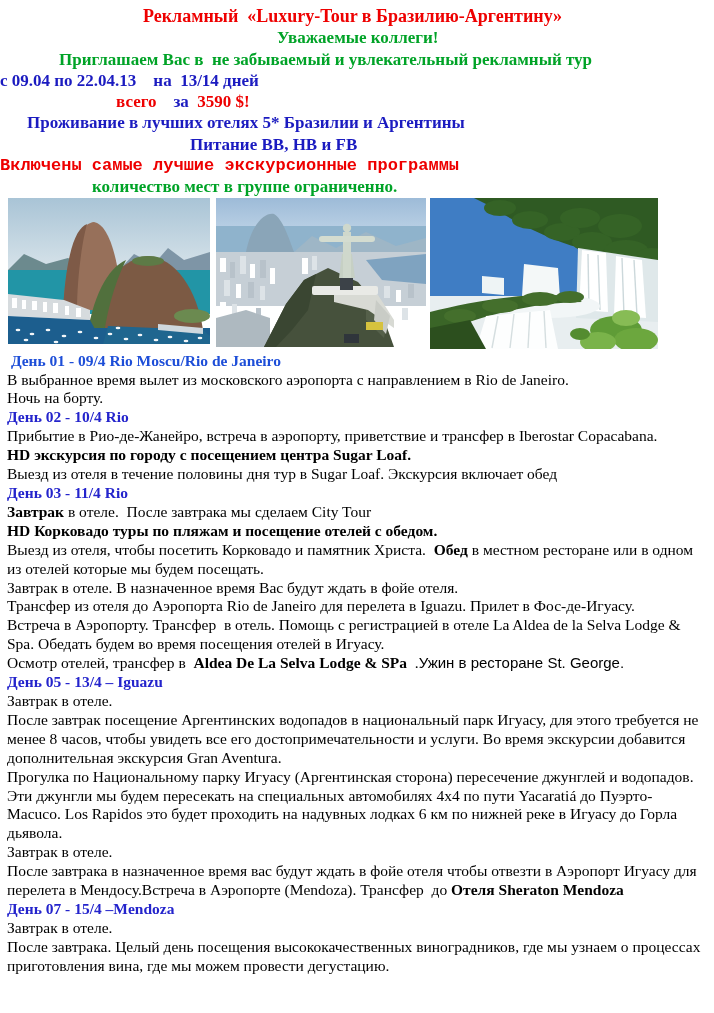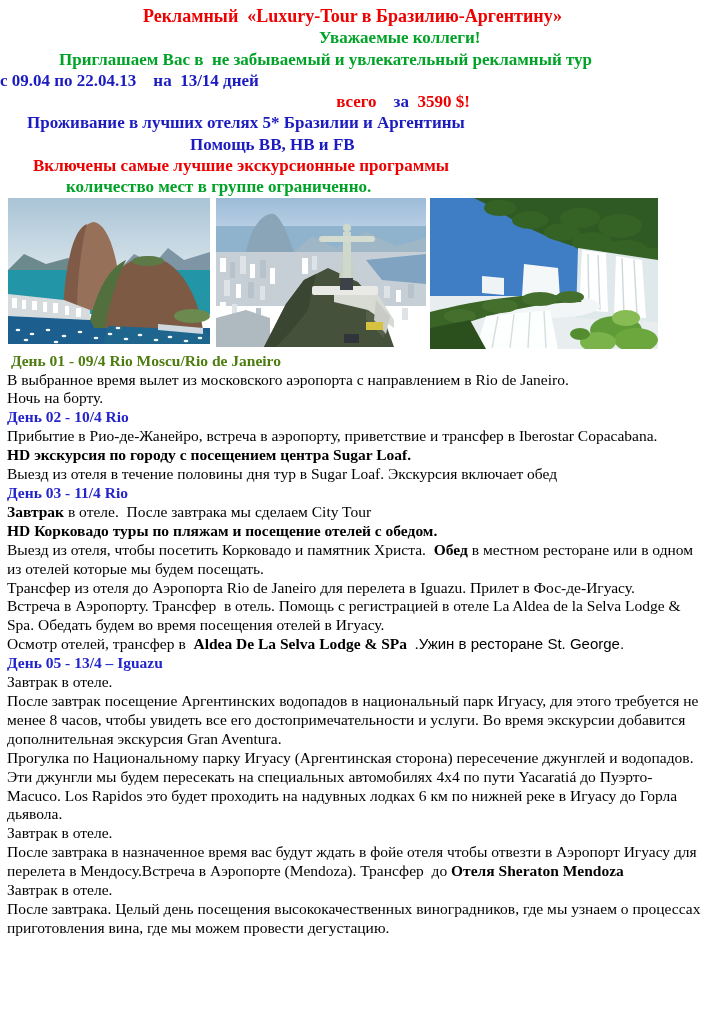--- a/index.html
+++ b/index.html
@@ -25,28 +25,28 @@
   .b { font-weight:bold; }
   .sans { font-family:"Liberation Sans","DejaVu Sans",sans-serif; font-size:15px; }
 </style>
 </head>
 <body>
 
 <div class="page">
 
   <div class="header-block" id="header-block">
       <div class="hline title" style="padding-left: 143px;"><span style="color: rgb(238, 0, 0);">Рекламный  «Luxury-Tour в Бразилию-Аргентину»</span></div>
-      <div class="hline" style="padding-left: 277px;"><span style="color: rgb(0, 163, 39); margin-left: 42px;">Уважаемые коллеги!</span></div>
+      <div class="hline" style="padding-left: 277px;"><span style="color: rgb(0, 163, 39);">Уважаемые коллеги!</span></div>
       <div class="hline" style="padding-left: 59px;"><span style="color: rgb(0, 163, 39);">Приглашаем Вас в  не забываемый и увлекательный рекламный тур</span></div>
       <div class="hline" style=""><span style="color: rgb(27, 27, 192);">с 09.04 по 22.04.13    на  13/14 дней</span></div>
-      <div class="hline" style="padding-left: 92px; text-align: center;"><span style="color: rgb(238, 0, 0);">всего    </span><span style="color: rgb(27, 27, 192);">за</span><span style="color: rgb(238, 0, 0);">  3590 $!</span></div>
+      <div class="hline" style="padding-left: 116px;"><span style="color: rgb(238, 0, 0);">всего    </span><span style="color: rgb(27, 27, 192);">за</span><span style="color: rgb(238, 0, 0);">  3590 $!</span></div>
       <div class="hline" style="padding-left: 27px;"><span style="color: rgb(27, 27, 192);">Проживание в лучших отелях 5* Бразилии и Аргентины</span></div>
-      <div class="hline" style="padding-left: 190px;"><span style="color: rgb(27, 27, 192);">Помощь BB, HB и FB</span></div>
-      <div class="hline" style="padding-left: 33px;"><span style="color: rgb(238, 0, 0);">Включены самые лучшие экскурсионные программы</span></div>
-      <div class="hline" style="padding-left: 66px;"><span style="color: rgb(0, 163, 39);">количество мест в группе ограниченно.</span></div>
+      <div class="hline" style="padding-left: 190px;"><span style="color: rgb(27, 27, 192);">Питание BB, HB и FB</span></div>
+      <div class="hline" style=" font-family: Liberation Mono, monospace;"><span style="color: rgb(238, 0, 0);">Включены самые лучшие экскурсионные программы</span></div>
+      <div class="hline" style="padding-left: 92px;"><span style="color: rgb(0, 163, 39);">количество мест в группе ограниченно.</span></div>
     </div>
 
   <div class="photos">
 
     <svg class="photo" width="202" height="146" viewBox="0 0 202 146">
       <defs>
         <linearGradient id="sky1" x1="0" y1="0" x2="0" y2="1">
           <stop offset="0" stop-color="#a9c4d6"></stop>
             <stop offset="1" stop-color="#dde7ec"></stop>
         </linearGradient>
@@ -193,37 +193,39 @@
         <ellipse cx="206" cy="142" rx="22" ry="12" fill="#6ca73e"></ellipse>
         <ellipse cx="168" cy="144" rx="18" ry="10" fill="#7ab34a"></ellipse>
         <ellipse cx="196" cy="120" rx="14" ry="8" fill="#87bc55"></ellipse>
         <ellipse cx="150" cy="136" rx="10" ry="6" fill="#548c30"></ellipse>
       </g>
     </svg>
 
   </div>
 
   <div class="itinerary" id="itinerary">
-      <div class="day-title" style="color: #4d7c0f;"> День 01 - 09/4 Rio Moscu/Rio de Janeiro</div>
+      <div class="day-title" style="color: #1d4ed8;"> День 01 - 09/4 Rio Moscu/Rio de Janeiro</div>
       <div class="para"><span>В выбранное время вылет из московского аэропорта с направлением в Rio de Janeiro.</span></div>
       <div class="para"><span>Ночь на борту.</span></div>
       <div class="day-title" style="color: rgb(36, 36, 204);">День 02 - 10/4 Rio</div>
       <div class="para"><span>Прибытие в Рио-де-Жанейро, встреча в аэропорту, приветствие и трансфер в Iberostar Copacabana.</span></div>
       <div class="para"><span class="b">HD экскурсия по городу с посещением центра Sugar Loaf.</span></div>
       <div class="para"><span>Выезд из отеля в течение половины дня тур в Sugar Loaf. Экскурсия включает обед</span></div>
       <div class="day-title" style="color: rgb(36, 36, 204);">День 03 - 11/4 Rio</div>
       <div class="para"><span class="b">Завтрак</span><span> в отеле.  После завтрака мы сделаем City Tour</span></div>
       <div class="para"><span class="b">HD Корковадо туры по пляжам и посещение отелей с обедом.</span></div>
       <div class="para"><span>Выезд из отеля, чтобы посетить Корковадо и памятник Христа.  </span><span class="b">Обед</span><span> в местном ресторане или в одном из отелей которые мы будем посещать.</span></div>
+      <div class="para"><span>Завтрак в отеле. В назначенное время Вас будут ждать в фойе отеля.</span></div>
       <div class="para"><span>Трансфер из отеля до Аэропорта Rio de Janeiro для перелета в Iguazu. Прилет в Фос-де-Игуасу.</span></div>
       <div class="para"><span>Встреча в Аэропорту. Трансфер  в отель. Помощь с регистрацией в отеле La Aldea de la Selva Lodge &amp; Spa. Обедать будем во время посещения отелей в Игуасу.</span></div>
       <div class="para"><span>Осмотр отелей, трансфер в  </span><span class="b">Aldea De La Selva Lodge &amp; SPa</span><span>  .</span><span class="sans">Ужин в ресторане St. George.</span></div>
       <div class="day-title" style="color: rgb(36, 36, 204);">День 05 - 13/4 – Iguazu</div>
       <div class="para"><span>Завтрак в отеле.</span></div>
       <div class="para"><span>После завтрак посещение Аргентинских водопадов в национальный парк Игуасу, для этого требуется не менее 8 часов, чтобы увидеть все его достопримечательности и услуги. Во время экскурсии добавится дополнительная экскурсия Gran Aventura.</span></div>
       <div class="para"><span>Прогулка по Национальному парку Игуасу (Аргентинская сторона) пересечение джунглей и водопадов. Эти джунгли мы будем пересекать на специальных автомобилях 4x4 по пути Yacaratiá до Пуэрто-Macuco. Los Rapidos это будет проходить на надувных лодках 6 км по нижней реке в Игуасу до Горла дьявола.</span></div>
       <div class="para"><span>Завтрак в отеле.</span></div>
       <div class="para"><span>После завтрака в назначенное время вас будут ждать в фойе отеля чтобы отвезти в Аэропорт Игуасу для перелета в Мендосу.Встреча в Аэропорте (Mendoza). Трансфер  до </span><span class="b">Отеля Sheraton Mendoza</span></div>
+      <div class="day-title" style="color: rgb(36, 36, 204);">День 07 - 15/4 –Mendoza</div>
       <div class="para"><span>Завтрак в отеле.</span></div>
       <div class="para"><span>После завтрака. Целый день посещения высококачественных виноградников, где мы узнаем о процессах приготовления вина, где мы можем провести дегустацию.</span></div>
     </div>
 
 </div>
 
 </body></html>

